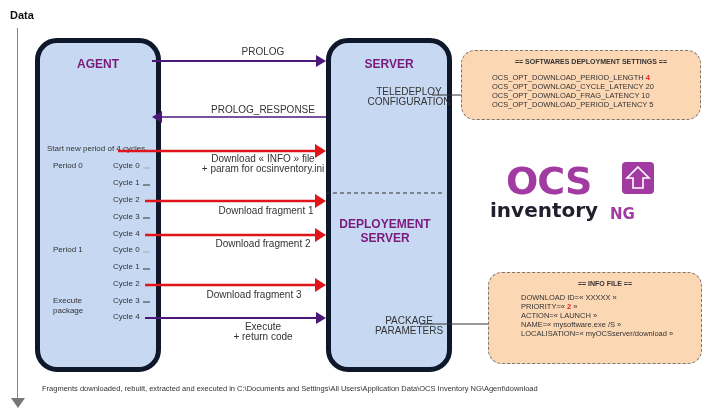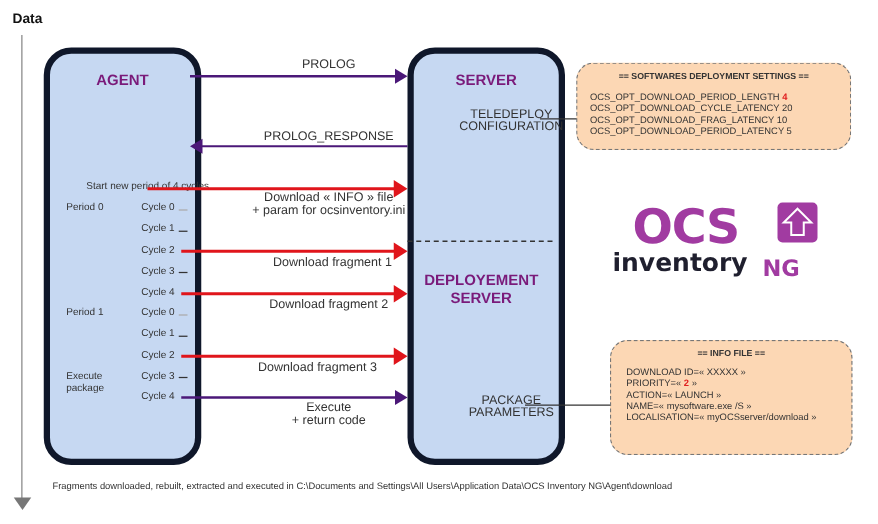--- a/index.html
+++ b/index.html
@@ -8,45 +8,45 @@
   .abs { position: absolute; }
   .time-label { left: 10px; top: 9px; font-size: 11px; font-weight: bold; color: #111; }
   .time-axis { left: 17px; top: 28px; width: 1px; height: 372px; background: #888; }
   .time-arrow { left: 11px; top: 398px; width: 0; height: 0;
                 border-left: 7px solid transparent; border-right: 7px solid transparent;
                 border-top: 10px solid #777; }
   .lane { background: #c6d8f2; border: 5px solid #0f172a; border-radius: 22px; }
   .lane-title { color: #7a1a7a; font-weight: bold; font-size: 12px; text-align: center; width: 100%; }
   .small { font-size: 8px; color: #333; }
   .msg { font-size: 10px; color: #333; text-align: center; white-space: nowrap; margin-left: 24px; }
-  .note { background: #fcd7b4; border: 1px dashed #777; border-radius: 14px; }
+  .note { background: #fcd7b4; border: 1px dashed #777; border-radius: 14px; padding-left: 20px; }
   .note-title { font-size: 7px; font-weight: bold; color: #333; text-align: center; }
   .note-line { font-size: 7.5px; color: #333; white-space: nowrap; line-height: 9px; }
   .hl { color: #e02020; font-weight: bold; }
   svg.overlay { position: absolute; left: 0; top: 0; }
   .logo-ocs { font-family: "DejaVu Sans", sans-serif; font-size: 38px; font-weight: bold;
               color: #a13ba1; letter-spacing: -1px; line-height: 38px; }
   .logo-inv { font-family: "DejaVu Sans", sans-serif; font-size: 20px; font-weight: bold;
               color: #1f1f2e; line-height: 20px; }
-  .logo-ng { font-family: "DejaVu Sans", sans-serif; font-size: 18px; font-weight: bold;
+  .logo-ng { font-family: "DejaVu Sans", sans-serif; font-size: 15px; font-weight: bold;
              color: #a13ba1; }
   .logo-box { background: #a13ba1; border-radius: 4px; width: 32px; height: 32px; }
   .footer { font-size: 7.5px; color: #333; white-space: nowrap; }
 </style>
 </head>
 <body>
 
 <div class="abs time-label">Data</div>
 <div class="abs time-axis"></div>
 <div class="abs time-arrow"></div>
 
 <div class="abs lane" style="left:35px; top:38px; width:116px; height:324px;">
   <div class="lane-title" style="margin-top:14px;">AGENT</div>
 </div>
-<div class="abs small" style="left:47px; top:144px;margin-left:22px;">Start new period of 4 cycles</div>
+<div class="abs small" style="left:47px; top:144px;">Start new period of 4 cycles</div>
 <div class="abs small" style="left:53px; top:161px;">Period 0</div>
 <div class="abs small" style="left:53px; top:245px;">Period 1</div>
 <div class="abs small" style="left:53px; top:296px; line-height:10px;">
   <div>Execute</div>
   <div>package</div>
 </div>
 
 <div class="abs small" style="left:113px; top:161px;">Cycle 0</div>
 <div class="abs small" style="left:113px; top:178px;">Cycle 1</div>
 <div class="abs small" style="left:113px; top:195px;">Cycle 2</div>

